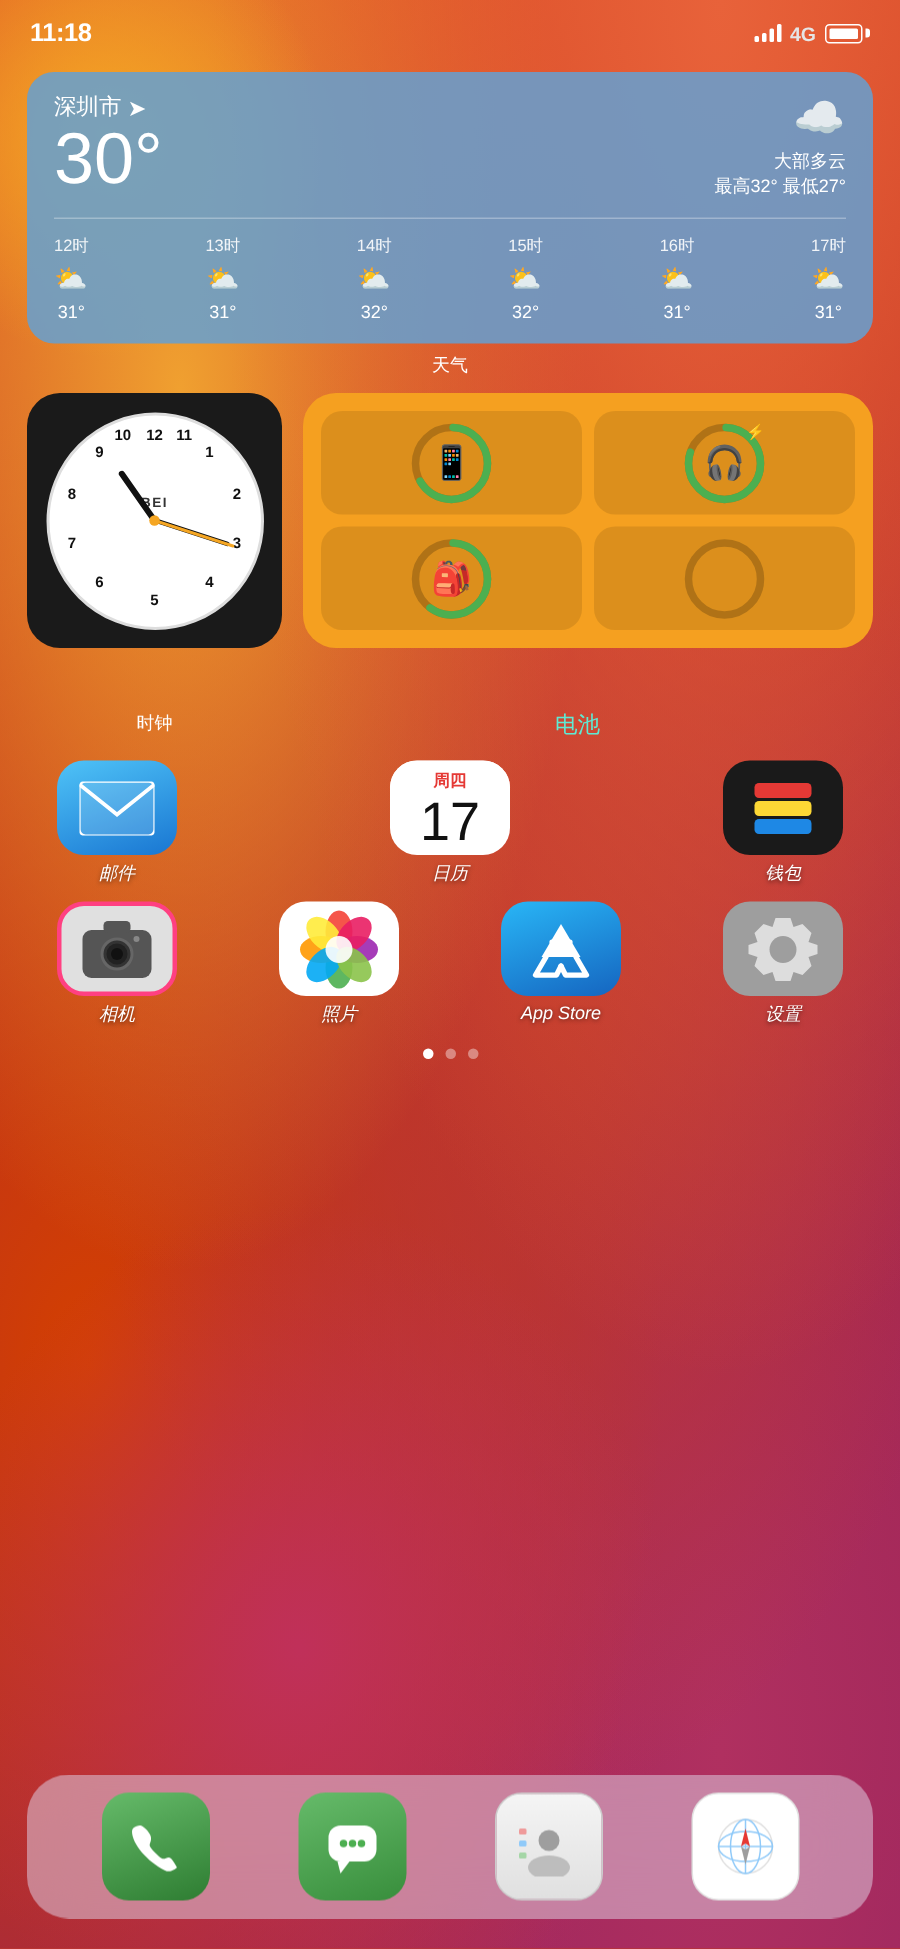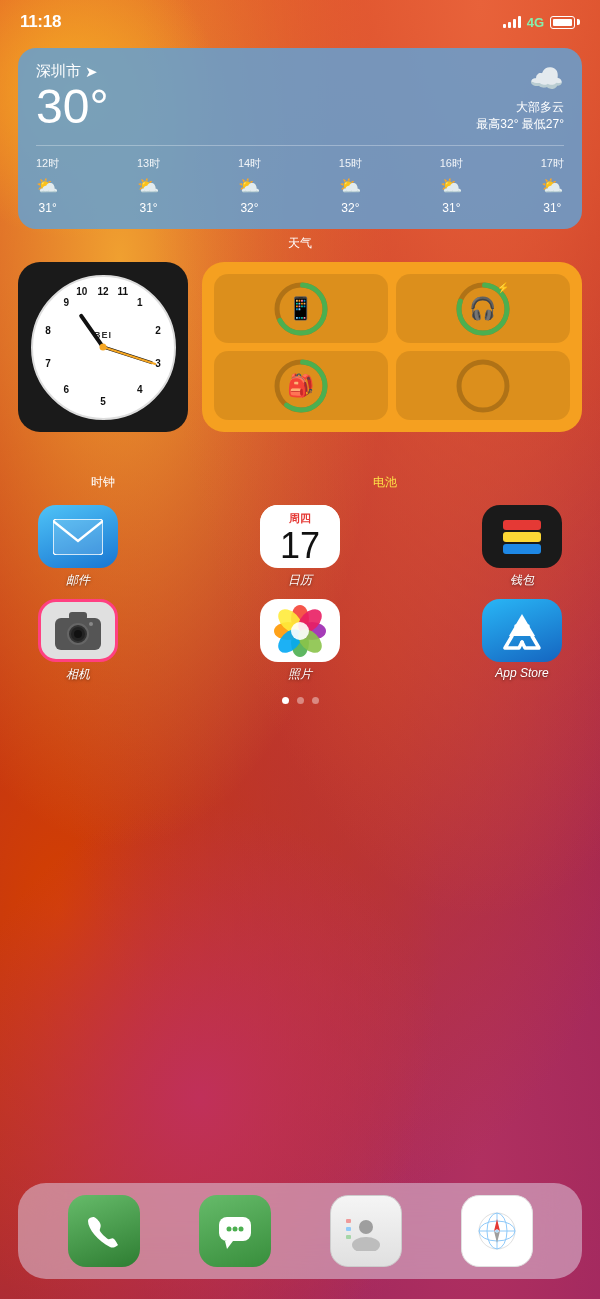--- a/index.html
+++ b/index.html
@@ -291,22 +291,22 @@
     .widget-label-clock {
       width: 170px;
       text-align: center;
       color: white;
       font-size: 12px;
       flex-shrink: 0;
     }
     .widget-label-battery {
       flex: 1;
       text-align: center;
-      color: #fde047;
-      font-size: 12px;
+      color: #5eead4;
+      font-size: 15px;
     }
 
     
     .app-row {
       display: flex;
       justify-content: space-between;
       margin-bottom: 10px;
     }
     .app-item {
       display: flex;
@@ -473,21 +473,21 @@
 
 <div class="status-bar">
   <div class="status-time">11:18</div>
   <div class="status-icons">
     <div class="signal-bars">
       <div class="signal-bar" style="height:4px"></div>
       <div class="signal-bar" style="height:6px"></div>
       <div class="signal-bar" style="height:9px"></div>
       <div class="signal-bar" style="height:12px"></div>
     </div>
-    <span style="font-size:13px;font-weight:600;color:#86efac;">4G</span>
+    <span style="font-size:13px;font-weight:600;color:#e5e5e5;">4G</span>
     <div class="battery-icon">
       <div class="battery-body">
         <div class="battery-fill"></div>
       </div>
       <div class="battery-tip"></div>
     </div>
   </div>
 </div>
 
 <div class="weather-widget">
@@ -716,20 +716,29 @@
         <svg class="appstore-svg" viewBox="0 0 50 50" fill="none">
           <path d="M25 8 L38 30 H12 Z" fill="white" stroke="white" stroke-width="0"></path>
           <path d="M15 30 L8 42 H22 L25 36" fill="none" stroke="white" stroke-width="3.5" stroke-linecap="round" stroke-linejoin="round"></path>
           <path d="M35 30 L42 42 H28 L25 36" fill="none" stroke="white" stroke-width="3.5" stroke-linecap="round" stroke-linejoin="round"></path>
           <path d="M19 20 H31" stroke="white" stroke-width="3.5" stroke-linecap="round"></path>
         </svg>
       </div>
       <span class="app-label">App Store</span>
     </div>
 
+    <div class="app-item">
+      <div class="app-icon icon-settings">
+        <svg class="gear-svg" viewBox="0 0 50 50" fill="none">
+          <path d="M20 4 L18 10 L12 8 L6 14 L8 20 L2 22 L2 28 L8 30 L6 36 L12 42 L18 40 L20 46 L30 46 L32 40 L38 42 L44 36 L42 30 L48 28 L48 22 L42 20 L44 14 L38 8 L32 10 L30 4 Z" fill="#ddd"></path>
+          <circle cx="25" cy="25" r="9" fill="#9e9e9e"></circle>
+        </svg>
+      </div>
+      <span class="app-label">设置</span>
+    </div>
   </div>
 </div>
 
 <div class="page-dots">
   <div class="dot dot-active"></div>
   <div class="dot dot-inactive"></div>
   <div class="dot dot-inactive"></div>
 </div>
 
 <div class="dock">

